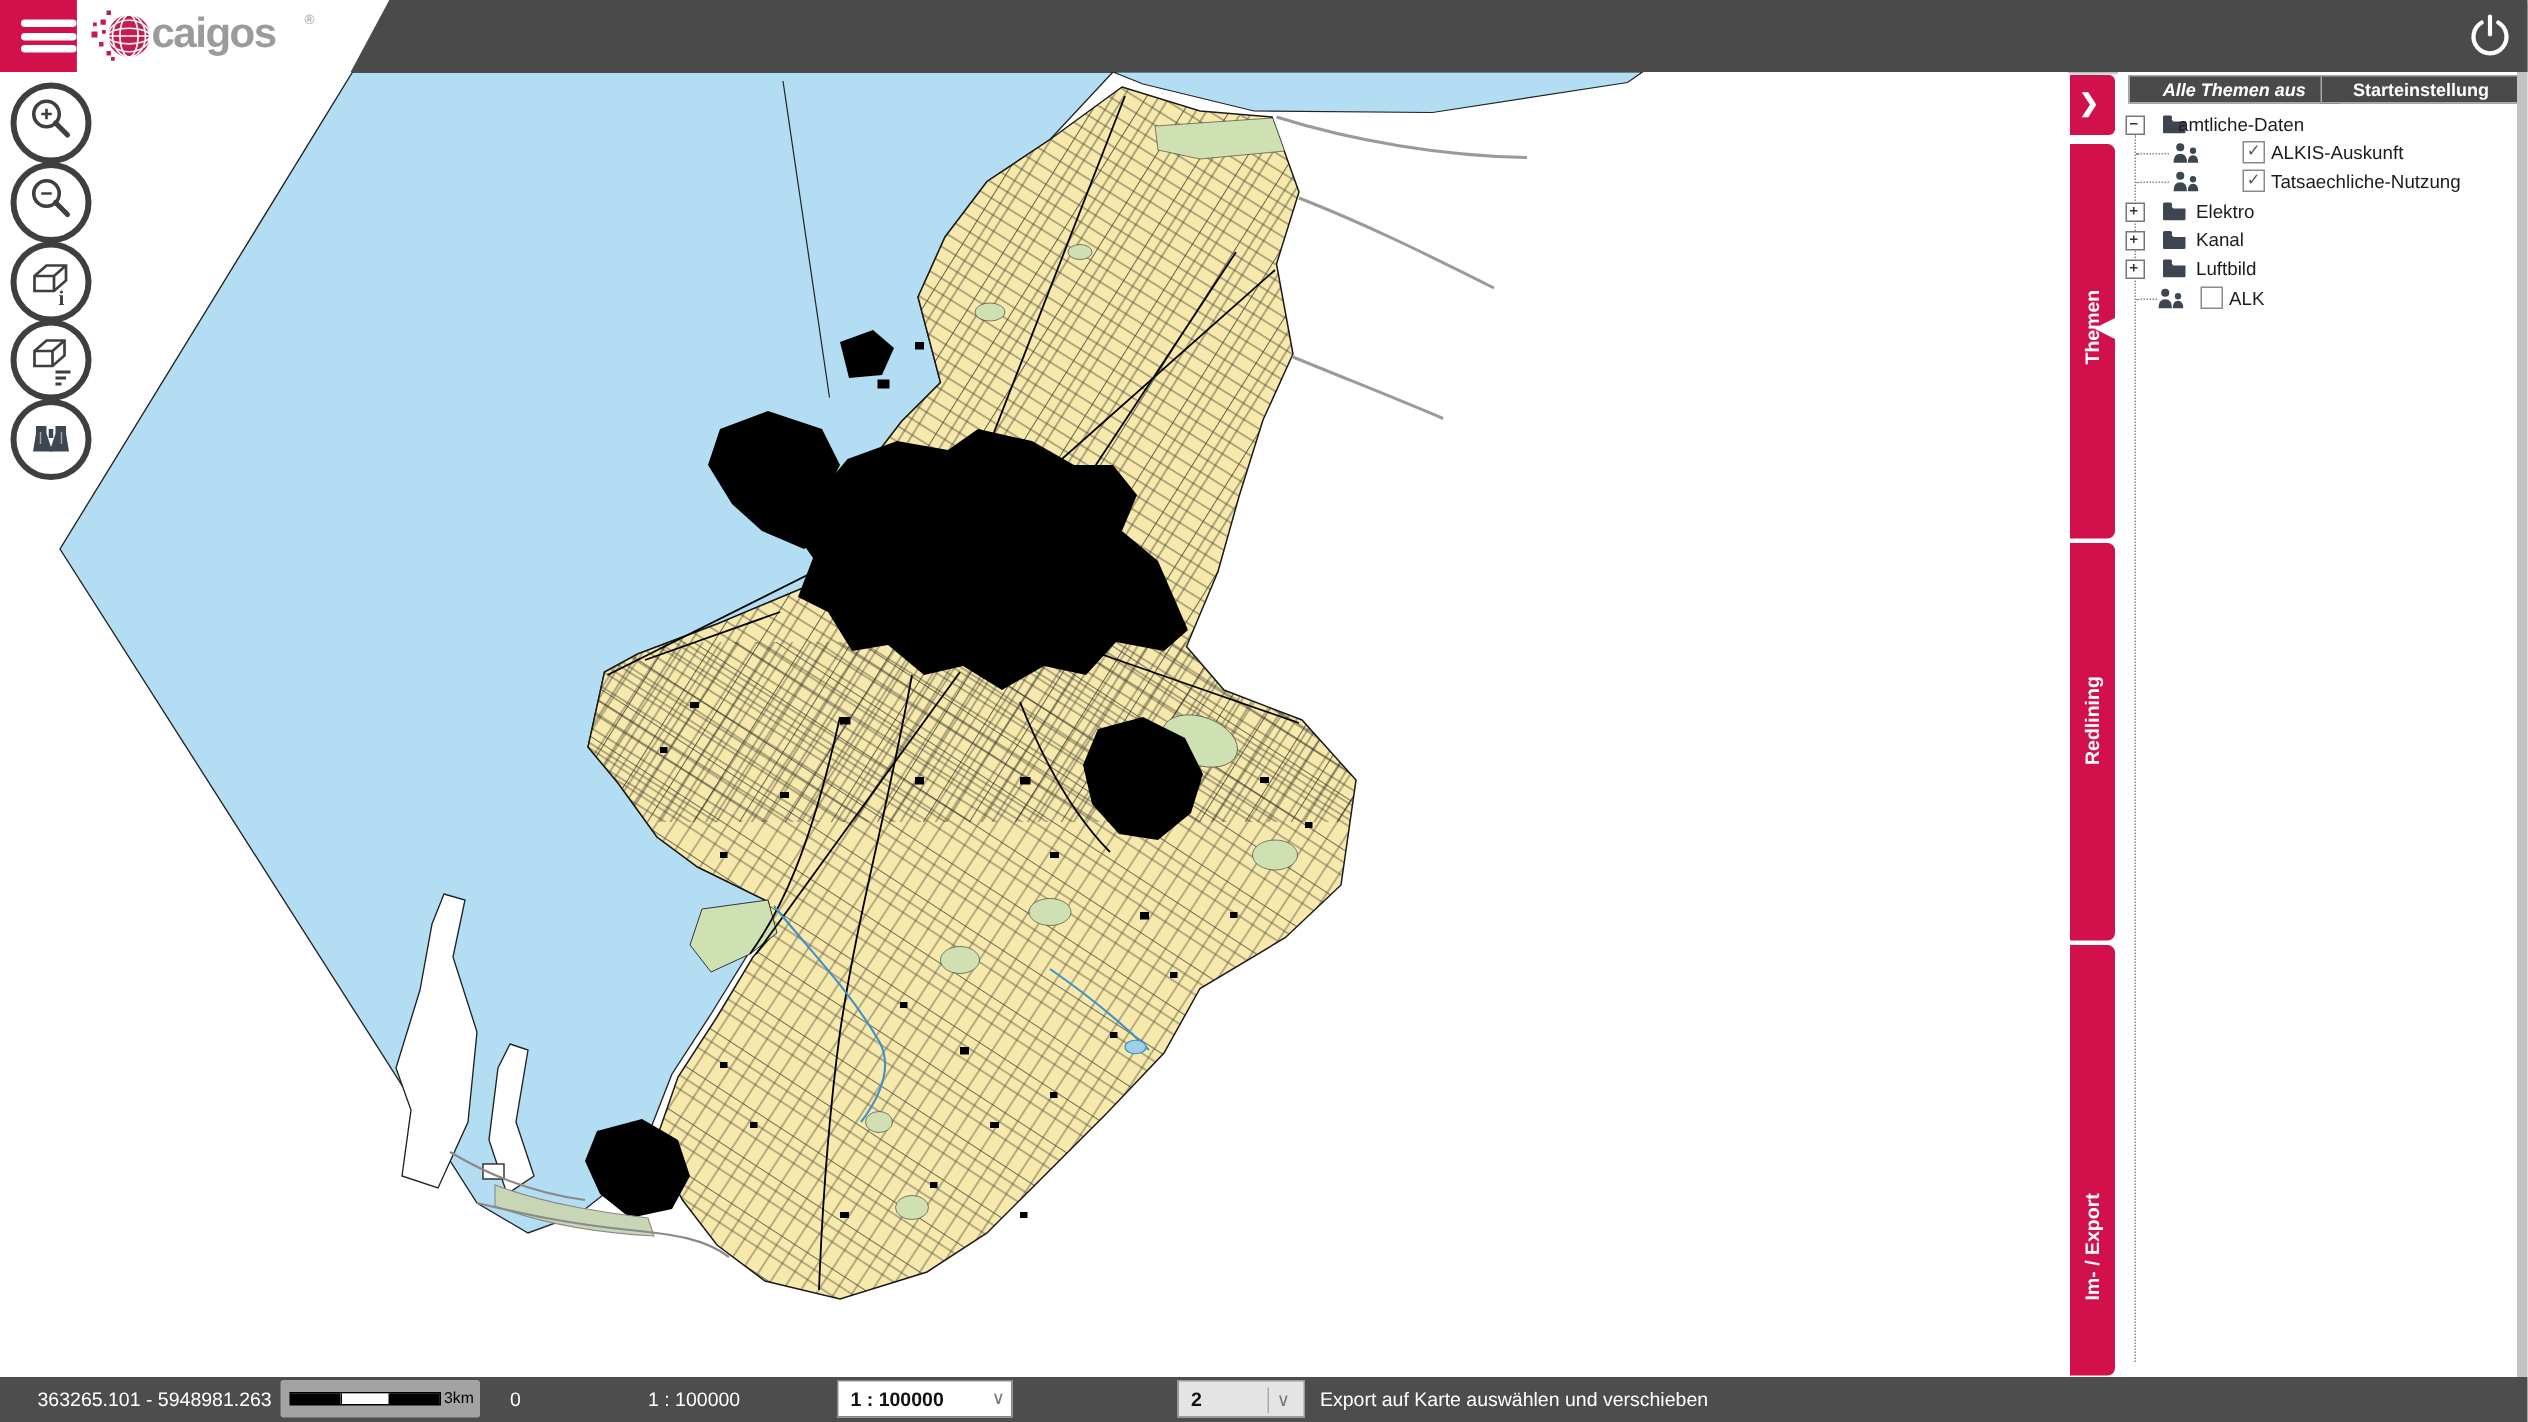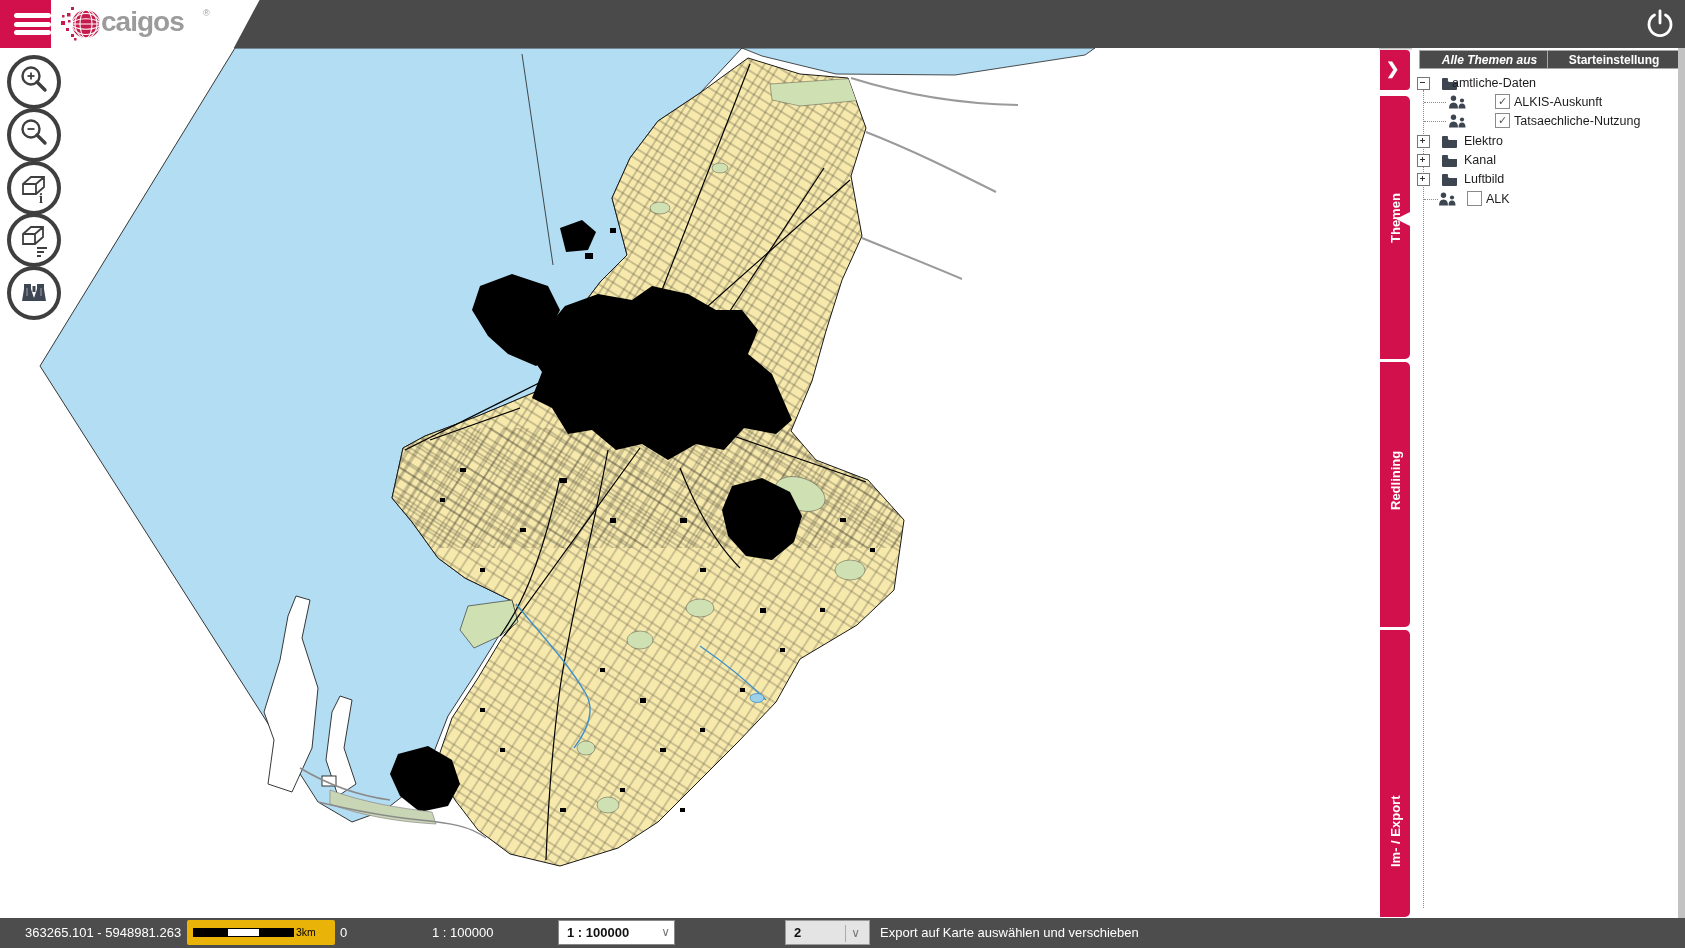--- a/index.html
+++ b/index.html
@@ -40,21 +40,21 @@
   .stub{position:absolute;top:9px;border-top:1px dotted #8a8a8a;}
   .expander{position:absolute;top:3px;width:11px;height:11px;background:#fff;border:1px solid #767676;cursor:pointer;}
   .expander .h{position:absolute;left:2px;top:4px;width:5px;height:1px;background:#333;}
   .expander .v{position:absolute;left:4px;top:2px;width:1px;height:5px;background:#333;}
   .cbx{position:absolute;top:1px;width:13px;height:13px;background:#fff;border:1px solid #8a8a8a;
     font-size:11px;line-height:13px;text-align:center;color:#555;cursor:pointer;}
   .ticon{position:absolute;top:2px;}
   
   #statusbar{position:absolute;left:0;top:918px;width:1685px;height:30px;background:#4d4d4d;color:#fff;font-size:13px;}
   #statusbar .txt{position:absolute;top:7px;white-space:nowrap;text-align:center;}
-  #scale-panel{position:absolute;left:187px;top:2px;width:148px;height:25px;background:#eab308;border-radius:2px;}
+  #scale-panel{position:absolute;left:187px;top:2px;width:133px;height:25px;background:#a3a3a3;border-radius:2px;}
   #scale-bar{position:absolute;left:6px;top:8px;height:9px;width:101px;border:1px solid #000;box-sizing:border-box;display:flex;}
   #scale-bar .b{background:#000;width:33px;height:100%;}
   #scale-bar .w{background:#fff;width:33px;height:100%;border-left:1px solid #000;border-right:1px solid #000;box-sizing:border-box;}
   #scalebar-label{position:absolute;left:109px;top:6px;color:#000;font-size:10.5px;}
   .sel{position:absolute;top:2px;height:25px;box-sizing:border-box;font-size:13px;color:#111;cursor:pointer;}
   #scale-select{left:558px;width:117px;background:#fff;border:1px solid #888;}
   #level-select{left:785px;width:85px;background:#e4e4e4;border:1px solid #9a9a9a;}
   .sel .val{position:absolute;left:8px;top:4px;font-weight:bold;}
   .sel .chev{position:absolute;right:4px;top:4px;color:#777;font-size:12px;}
   #level-select .chev{border-left:1px solid #aaa;padding:0 5px;height:17px;line-height:17px;}

